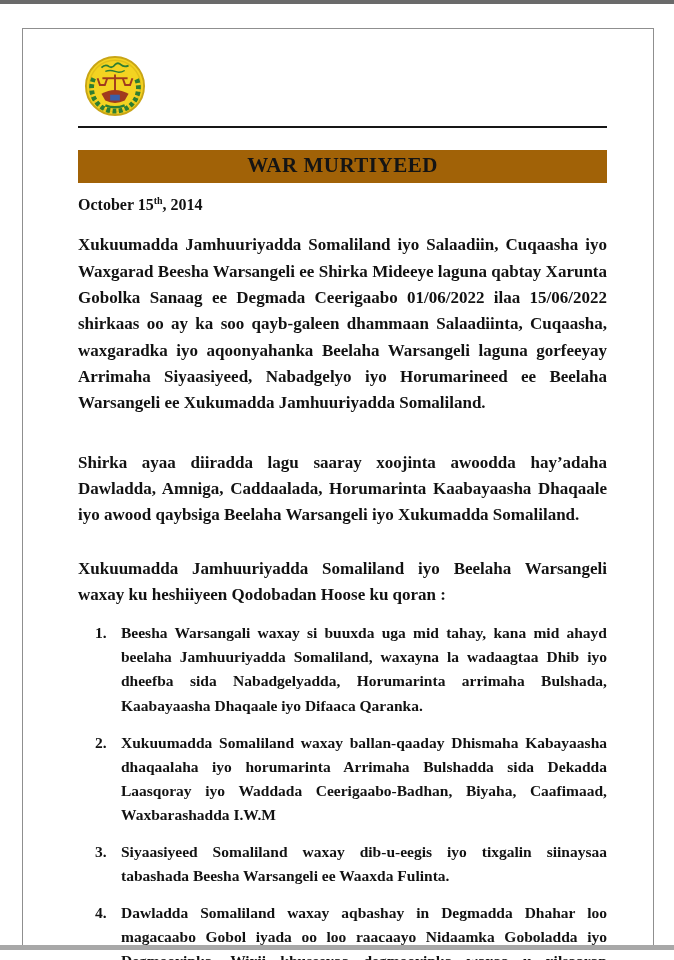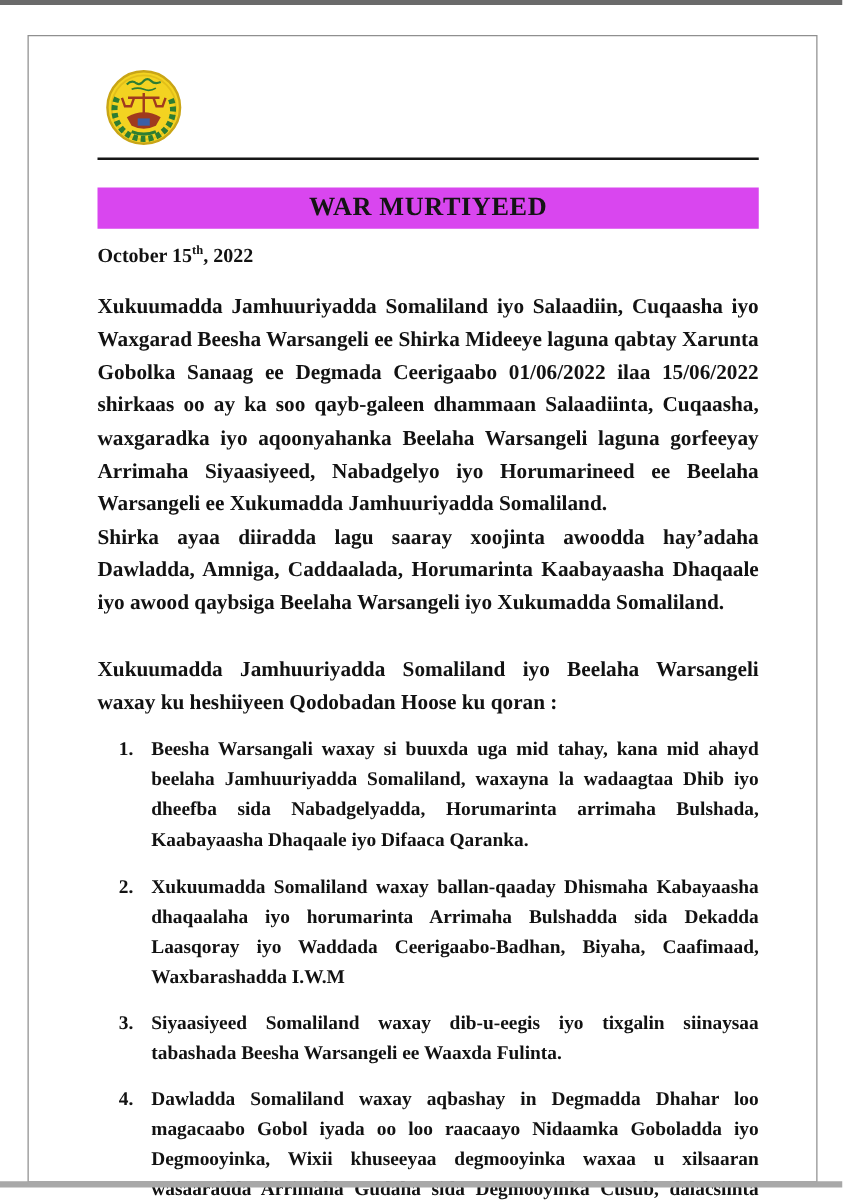--- a/index.html
+++ b/index.html
@@ -50,21 +50,21 @@
     white-space: nowrap;
   }
   .emblem { flex: none; margin: 0 6px; }
   .header-rule {
     border-bottom: 2.5px solid #161616;
     margin-top: 5px;
   }
   
   .banner {
     margin-top: 22px;
-    background: #d946ef;
+    background: #a16207;
     text-align: center;
     padding: 3px 0 5px 0;
   }
   .banner-title {
     font-size: 21px;
     font-weight: bold;
     letter-spacing: 0.5px;
     color: #141414;
   }
   .banner-subtitle {
@@ -82,21 +82,21 @@
   .date-line sup { font-size: 10px; }
   
   .para {
     font-size: 17px;
     font-weight: bold;
     text-align: justify;
     line-height: 1.55;
     margin: 0;
   }
   .para-1 { margin-top: 18px; }
-  .para-2 { margin-top: 0; }
+  .para-2 { margin-top: 33px; }
   .para-3 { margin-top: 27px; }
   
   .list { margin-top: 12px; }
   .list-item {
     display: flex;
     margin-top: 13px;
     font-size: 15.5px;
     font-weight: bold;
     line-height: 1.55;
   }
@@ -137,21 +137,21 @@
           <path d="M 22 52 q 10 4 20 0" fill="none" stroke="#2e7d32" stroke-width="2.5"></path>
         </svg>
       </span>
     </div>
     <div class="header-rule"></div>
 
     <div class="banner">
       <div class="banner-title">WAR MURTIYEED</div>
     </div>
 
-    <div class="date-line"><span>October 15</span><sup>th</sup><span>, 2022</span></div>
+    <div class="date-line"><span>October 15</span><sup>th</sup><span>, 2014</span></div>
 
     <p class="para para-1">Xukuumadda Jamhuuriyadda Somaliland iyo Salaadiin, Cuqaasha iyo Waxgarad Beesha Warsangeli ee Shirka Mideeye laguna qabtay Xarunta Gobolka Sanaag ee Degmada Ceerigaabo 01/06/2022 ilaa 15/06/2022 shirkaas oo ay ka soo qayb-galeen dhammaan Salaadiinta, Cuqaasha, waxgaradka iyo aqoonyahanka Beelaha Warsangeli laguna gorfeeyay Arrimaha Siyaasiyeed, Nabadgelyo iyo Horumarineed ee Beelaha Warsangeli ee Xukumadda Jamhuuriyadda Somaliland.</p>
     <p class="para para-2">Shirka ayaa diiradda lagu saaray xoojinta awoodda hay’adaha Dawladda, Amniga, Caddaalada, Horumarinta Kaabayaasha Dhaqaale iyo awood qaybsiga Beelaha Warsangeli iyo Xukumadda Somaliland.</p>
     <p class="para para-3">Xukuumadda Jamhuuriyadda Somaliland iyo Beelaha Warsangeli waxay ku heshiiyeen Qodobadan Hoose ku qoran :</p>
 
     <div class="list">
       <div class="list-item">
         <span class="list-num">1.</span>
         <span class="list-text">Beesha Warsangali waxay si buuxda uga mid tahay, kana mid ahayd beelaha Jamhuuriyadda Somaliland, waxayna la wadaagtaa Dhib iyo dheefba sida Nabadgelyadda, Horumarinta arrimaha Bulshada, Kaabayaasha Dhaqaale iyo Difaaca Qaranka.</span>
       </div>

